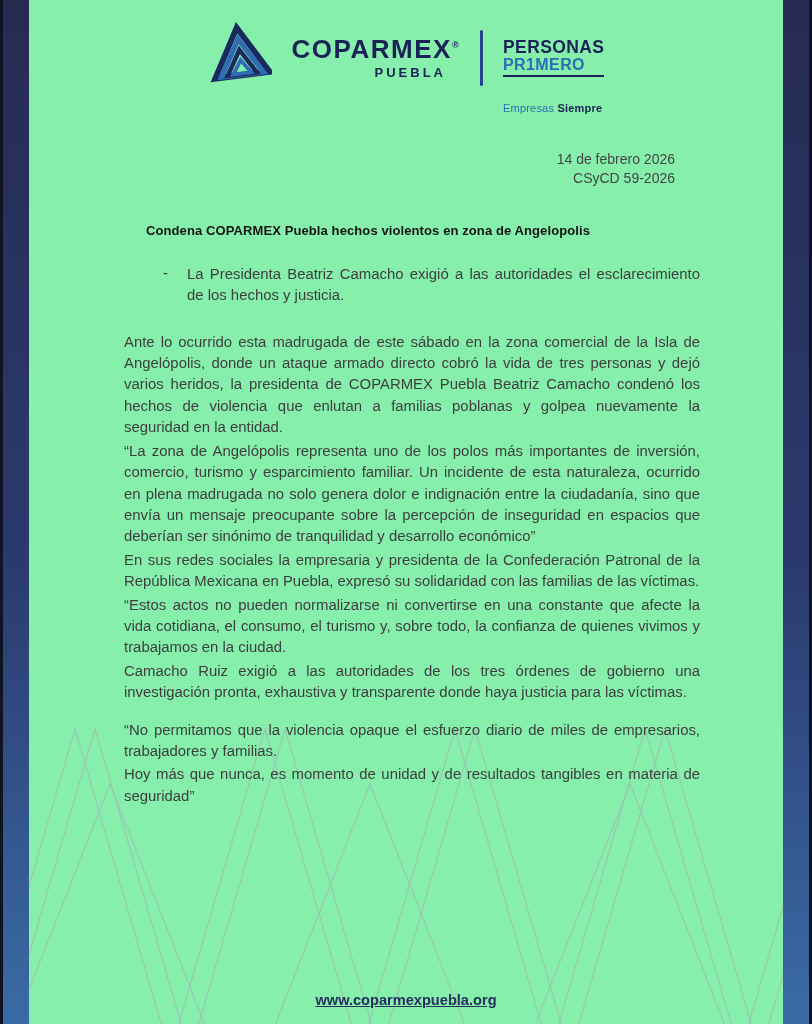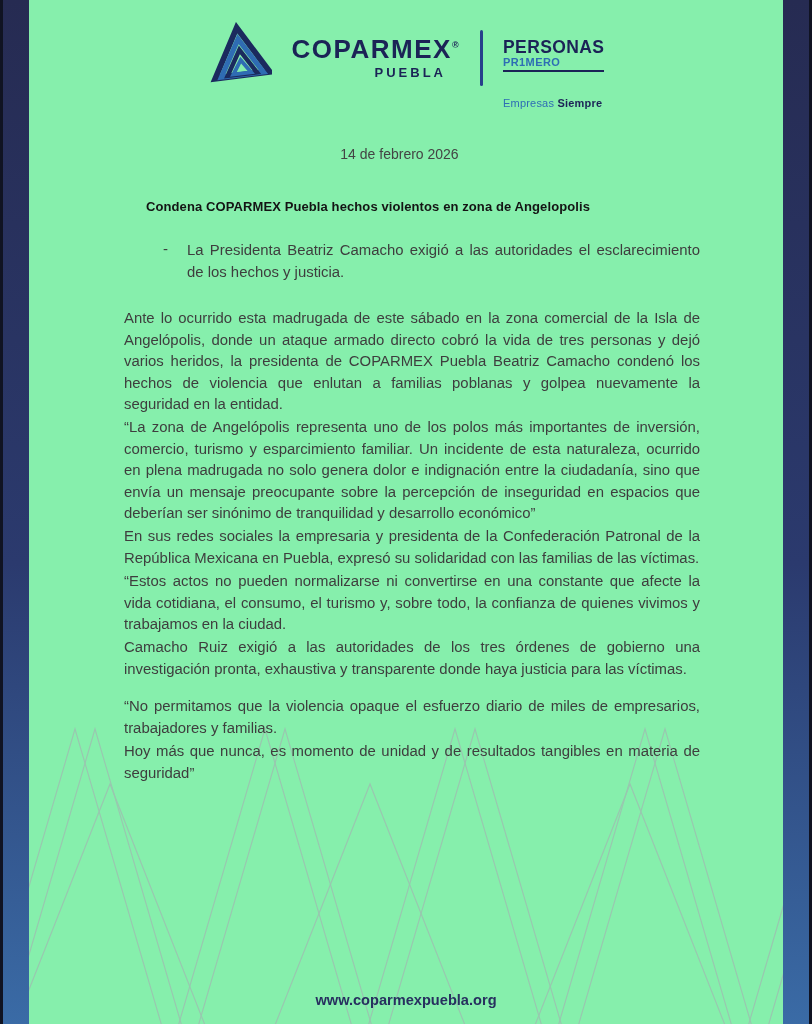--- a/index.html
+++ b/index.html
@@ -30,46 +30,46 @@
   .brand-block { margin-top:16px; }
   .brand-name { font-size:26px; font-weight:bold; color:#1b2356;
     letter-spacing:1.5px; line-height:1; }
   .brand-reg { font-size:9px; vertical-align:super; font-weight:bold; }
   .brand-sub { font-size:13px; font-weight:bold; color:#1b2356;
     letter-spacing:3px; text-align:right; padding-right:14px; margin-top:3px; }
   .divider { width:3px; height:56px; background:#27408b; margin-top:10px;
     border-radius:2px; }
   .tagline-block { margin-top:12px; line-height:1.02; }
   .tagline-1 { font-size:17.5px; font-weight:bold; color:#1b2356; letter-spacing:.4px;margin-top:7px; }
-  .tagline-2 { font-size:11px; font-weight:bold; color:#2e6db4; letter-spacing:.4px; }
+  .tagline-2 { font-size:16px; font-weight:bold; color:#2e6db4; letter-spacing:.4px; }
   .tagline-rule { border:none; border-top:2px solid #1b2356; margin:2px 0 3px 0; }
   .tagline-sub { font-size:11px; letter-spacing:.2px;margin-top:26px; }
   .tagline-sub .t-reg { color:#2e6db4; }
   .tagline-sub .t-bold { color:#1b2356; font-weight:bold; }
 
   
   .body-col { position:relative; margin:0 83px 0 95px; }
-  .meta { margin-top:36px; text-align:center; padding-right:25px;
+  .meta { margin-top:36px; text-align:right; padding-right:25px;
     font-size:14px; color:#444; line-height:1.3; }
   .doc-title { margin:36px 0 0 22px; font-size:13px; font-weight:bold;
     color:#141414; letter-spacing:.1px; }
   .bullet-row { display:flex; margin:26px 0 0 39px; }
   .bullet-dash { width:24px; flex:none; color:#3e3e3e; font-size:15px; }
   .bullet-text { flex:1; font-size:14.9px; line-height:1.44; color:#3e3e3e;
     text-align:justify; }
   .para { margin-top:2px; font-size:14.9px; line-height:21.4px; color:#3e3e3e;
     text-align:justify; }
   .para.first { margin-top:25px; }
   .para.tight-bottom { margin-bottom:0; }
   .para.tight-top { margin-top:16px; }
 
   
   .footer { position:absolute; left:0; right:0; bottom:16px; text-align:center; }
   .footer-address { font-size:13.2px; color:#2c2c4e; letter-spacing:.1px; }
-  .footer-site { font-size:14.6px; font-weight:bold; color:#27305f; margin-top:4px; }
+  .footer-site { font-size:14.6px; font-weight:bold; color:#27305f; margin-top:4px;text-decoration:underline; }
 </style>
 </head>
 <body>
 
 <div class="page">
 
   <svg class="watermark" viewBox="0 0 812 300" preserveAspectRatio="none">
     <g stroke="#a8a8b2" stroke-width="1.2" fill="none">
       <polyline points="-20,330 75,5 170,330 265,5 360,330 455,5 550,330 645,5 740,330 835,5"></polyline>
       <polyline points="-95,5 0,330 95,5 190,330 285,5 380,330 475,5 570,330 665,5 760,330 855,5"></polyline>
@@ -108,20 +108,21 @@
           <span class="t-reg">Empresas</span>
           <span class="t-bold">Siempre</span>
         </div>
       </div>
     </div>
 
     <div class="body-col">
 
       <div class="meta">
         <div>14 de febrero 2026</div>
+        <div>CSyCD 59-2026</div>
       </div>
 
       <div class="doc-title">Condena COPARMEX Puebla hechos violentos en zona de Angelopolis</div>
 
       <div class="bullet-row">
         <div class="bullet-dash">-</div>
         <div class="bullet-text">La Presidenta Beatriz Camacho exigió a las autoridades el esclarecimiento de los hechos y justicia.</div>
       </div>
 
       <div class="para first">Ante lo ocurrido esta madrugada de este sábado en la zona comercial de la Isla de Angelópolis, donde un ataque armado directo cobró la vida de tres personas y dejó varios heridos, la presidenta de COPARMEX Puebla Beatriz Camacho condenó los hechos de violencia que enlutan a familias poblanas y golpea nuevamente la seguridad en la entidad.</div>

